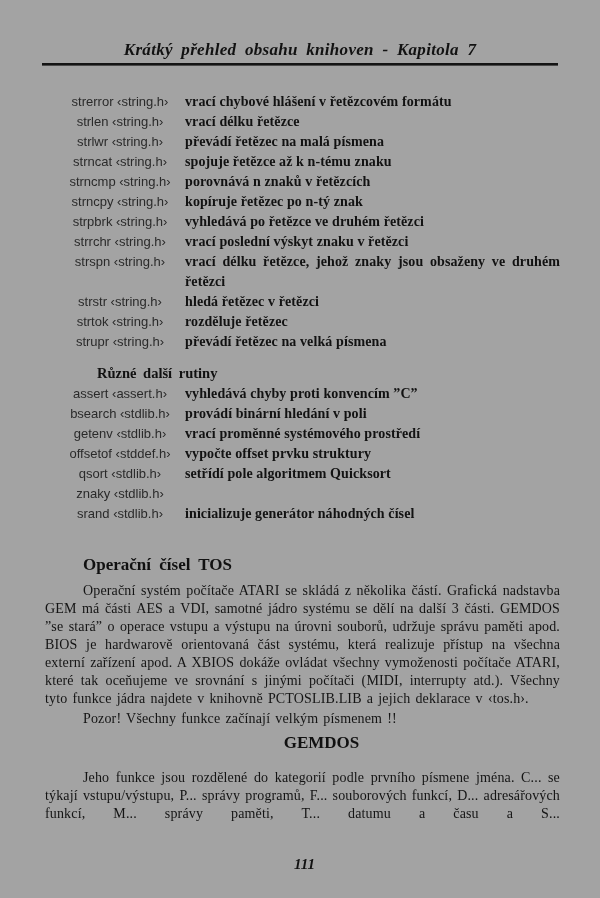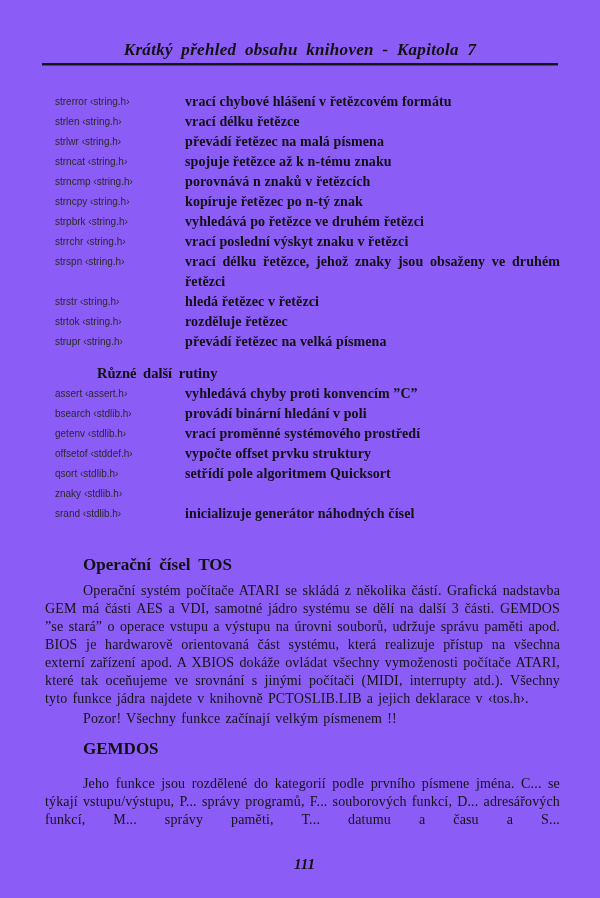--- a/index.html
+++ b/index.html
@@ -1,21 +1,21 @@
 <!DOCTYPE html>
 <html><head>
 <meta charset="utf-8">
 <style>
   * { margin: 0; padding: 0; box-sizing: border-box; }
   html, body { background: #ffffff; }
   .page {
     position: relative;
     width: 600px;
     height: 898px;
-    background: #8b5cf6;
+    background: #a3a3a3;
     color: #161616;
     font-family: "Liberation Serif", serif;
     overflow: hidden;
   }
   
   .header-title {
     margin-top: 40px;
     text-align: center;
     font-family: "Liberation Serif", serif;
     font-style: italic;
@@ -32,24 +32,25 @@
     border-top: 2.5px solid #141414;
     border-bottom: 1.5px solid #4a4a4a;
   }
   
   .fn-table { margin: 26px 40px 0 55px; }
   .fn-table.misc { margin-top: 1px; }
   .fn-row { display: flex; align-items: flex-start; }
   .fn-name {
     flex: 0 0 130px;
     font-family: "Liberation Sans", sans-serif;
-    font-size: 10px;
+    font-size: 13px;
     line-height: 20px;
     color: #2a2a2a;
     white-space: nowrap;
+    text-align: center;
   }
   .fn-hdr { font-family: "Liberation Sans", sans-serif; }
   .fn-desc {
     flex: 1;
     font-family: "Liberation Serif", serif;
     font-weight: bold;
     font-size: 14px;
     line-height: 20px;
     text-align: justify;
     color: #121212;
@@ -65,21 +66,21 @@
     color: #111;
   }
   .section-heading {
     margin: 30px 40px 0 83px;
     font-weight: bold;
     font-size: 17px;
     line-height: 22px;
     word-spacing: 4px;
     color: #111;
   }
-  .section-heading.gemdos { margin-top: 10px; }
+  .section-heading.gemdos { margin-top: 4px; text-align: center; }
   
   .body-par {
     margin: 6px 40px 0 45px;
     text-indent: 38px;
     text-align: justify;
     font-size: 14px;
     line-height: 18px;
     word-spacing: 1.5px;
     letter-spacing: 0.15px;
     color: #141414;

